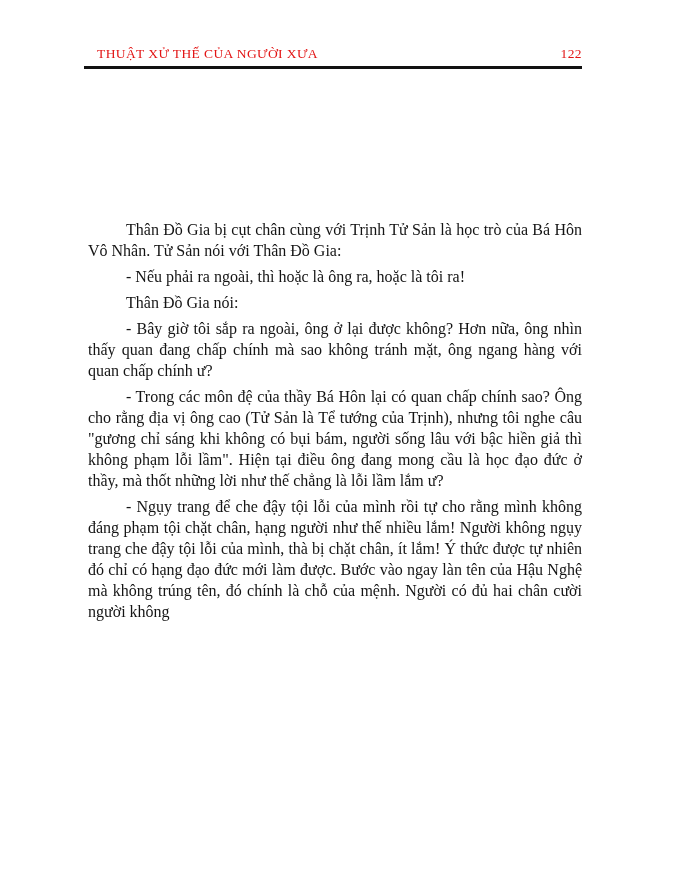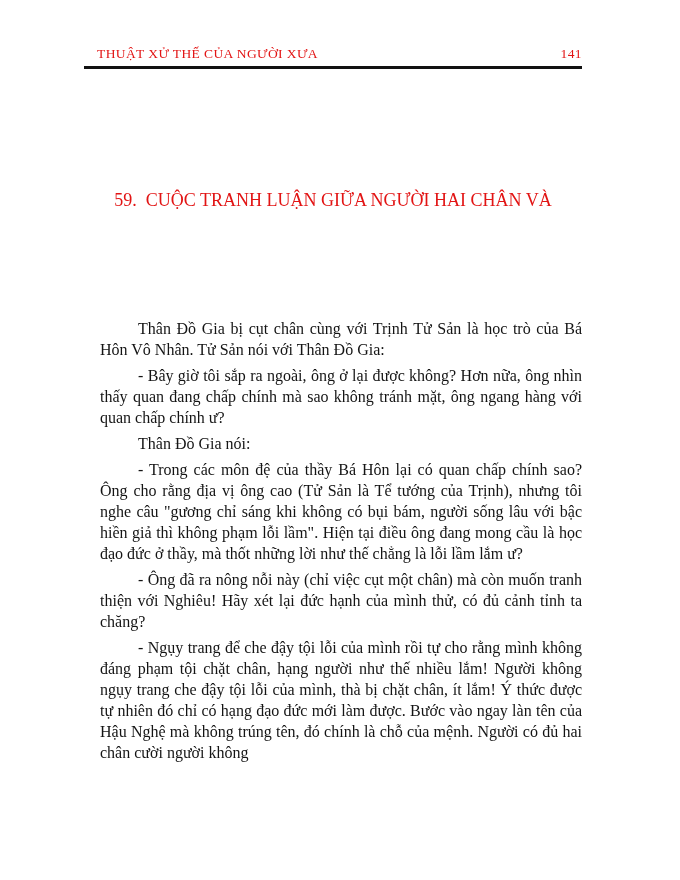--- a/index.html
+++ b/index.html
@@ -42,21 +42,21 @@
     line-height: 33px;
     white-space: pre-wrap;
   }
   .body-text {
     margin-top: 35px;
     font-size: 16px;
     line-height: 21px;
     text-align: justify;
   }
   .body-text p {
-    margin: 0 0 5px 16px;
+    margin: 0 0 5px 4px;
     text-indent: 38px;
   }
   .footer {
     position: absolute;
     left: 84px;
     top: 810px;
     width: 498px;
   }
   .footer .rule { margin-top: 0; }
   .footer-url {
@@ -69,34 +69,33 @@
   }
 </style>
 </head>
 <body>
 
 <div class="page">
   <div class="content">
 
     <div class="running-header">
       <span>THUẬT XỬ THẾ CỦA NGƯỜI XƯA</span>
-      <span>141</span>
+      <span>122</span>
     </div>
     <div class="rule"></div>
 
     <div class="chapter-title">
-      <div>59.  CUỘC TRANH LUẬN GIỮA NGƯỜI HAI CHÂN VÀ</div>
     </div>
 
     <div class="body-text">
       <p>Thân Đồ Gia bị cụt chân cùng với Trịnh Tử Sản là học trò của Bá Hôn Vô Nhân. Tử Sản nói với Thân Đồ Gia:</p>
+      <p>- Nếu phải ra ngoài, thì hoặc là ông ra, hoặc là tôi ra!</p>
+      <p>Thân Đồ Gia nói:</p>
       <p>- Bây giờ tôi sắp ra ngoài, ông ở lại được không? Hơn nữa, ông nhìn thấy quan đang chấp chính mà sao không tránh mặt, ông ngang hàng với quan chấp chính ư?</p>
-      <p>Thân Đồ Gia nói:</p>
       <p>- Trong các môn đệ của thầy Bá Hôn lại có quan chấp chính sao? Ông cho rằng địa vị ông cao (Tử Sản là Tể tướng của Trịnh), nhưng tôi nghe câu "gương chỉ sáng khi không có bụi bám, người sống lâu với bậc hiền giả thì không phạm lỗi lầm". Hiện tại điều ông đang mong cầu là học đạo đức ở thầy, mà thốt những lời như thế chẳng là lỗi lầm lắm ư?</p>
-      <p>- Ông đã ra nông nỗi này (chỉ việc cụt một chân) mà còn muốn tranh thiện với Nghiêu! Hãy xét lại đức hạnh của mình thử, có đủ cảnh tỉnh ta chăng?</p>
       <p>- Ngụy trang để che đậy tội lỗi của mình rồi tự cho rằng mình không đáng phạm tội chặt chân, hạng người như thế nhiều lắm! Người không ngụy trang che đậy tội lỗi của mình, thà bị chặt chân, ít lắm! Ý thức được tự nhiên đó chỉ có hạng đạo đức mới làm được. Bước vào ngay làn tên của Hậu Nghệ mà không trúng tên, đó chính là chỗ của mệnh. Người có đủ hai chân cười người không</p>
     </div>
   </div>
 
   <div class="footer">
     <div class="rule"></div>
     <a class="footer-url" href="#">http://ebooks.vdcmedia.com</a>
   </div>
 </div>
 

